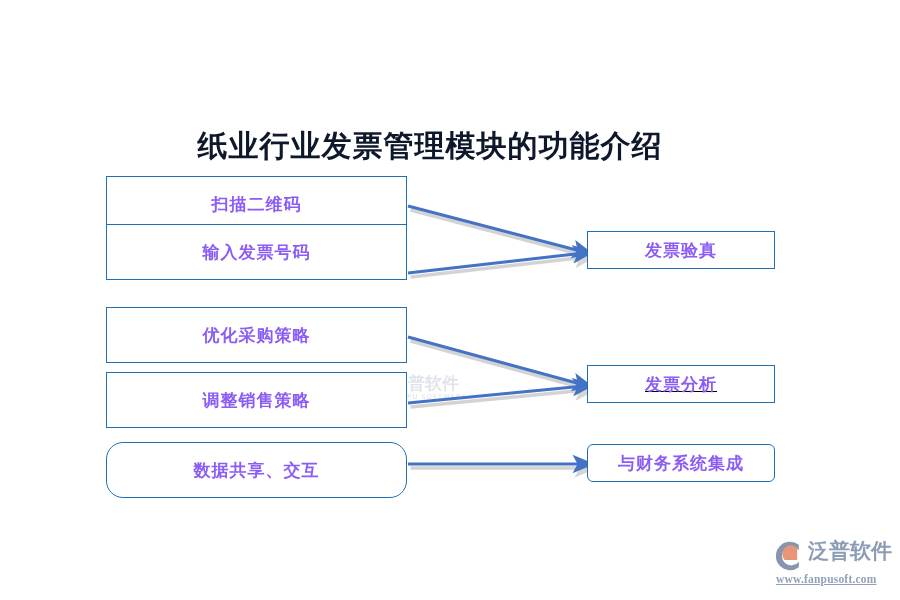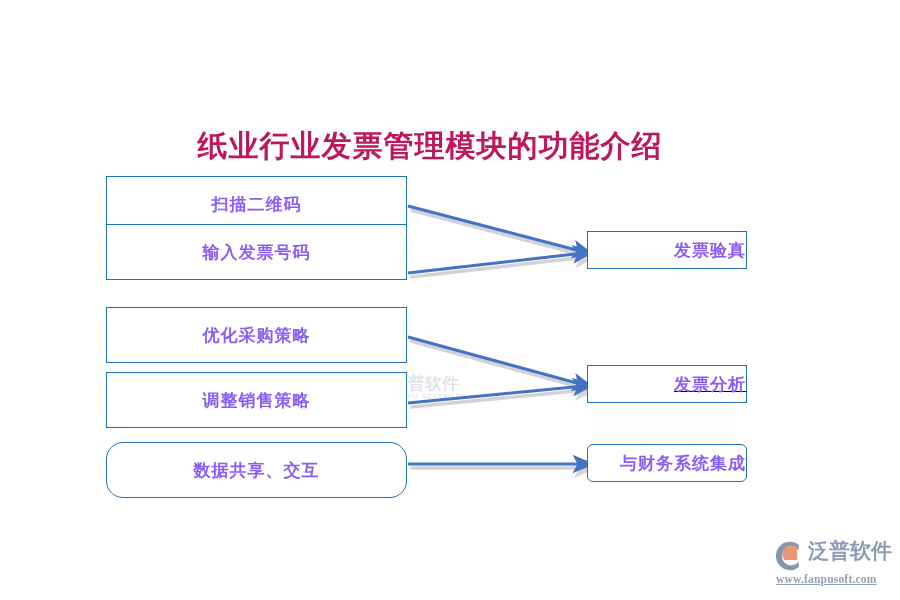--- a/index.html
+++ b/index.html
@@ -22,21 +22,21 @@
 
   
   #slide-title {
     position: absolute;
     left: 150px;
     top: 126px;
     width: 560px;
     text-align: center;
     font-size: 30px;
     font-weight: bold;
-    color: #be185d;
+    color: #0f172a;
     letter-spacing: 1px;
     white-space: nowrap;
     font-family: "Liberation Serif", "DejaVu Serif", serif;
   }
 
   
   .flow-box {
     position: absolute;
     box-sizing: border-box;
     background: #ffffff;
@@ -61,23 +61,22 @@
     height: 56px;
   }
   .left-box-1 { top: 176px; }
   .left-box-2 { top: 224px; }
   .left-box-3 { top: 307px; }
   .left-box-4 { top: 372px; justify-content: center; }
   .left-box-5 { top: 442px; border-radius: 17px; }
 
   .right-box {
     left: 587px;
-    width: 160px;
+    width: 188px;
     height: 38px;
-    justify-content: flex-end;
   }
   .right-box-1 { top: 231px; }
   .right-box-2 { top: 365px; text-decoration: underline; }
   .right-box-3 { top: 444px; border-radius: 6px; }
 
   
   #connectors {
     position: absolute;
     left: 0;
     top: 0;

